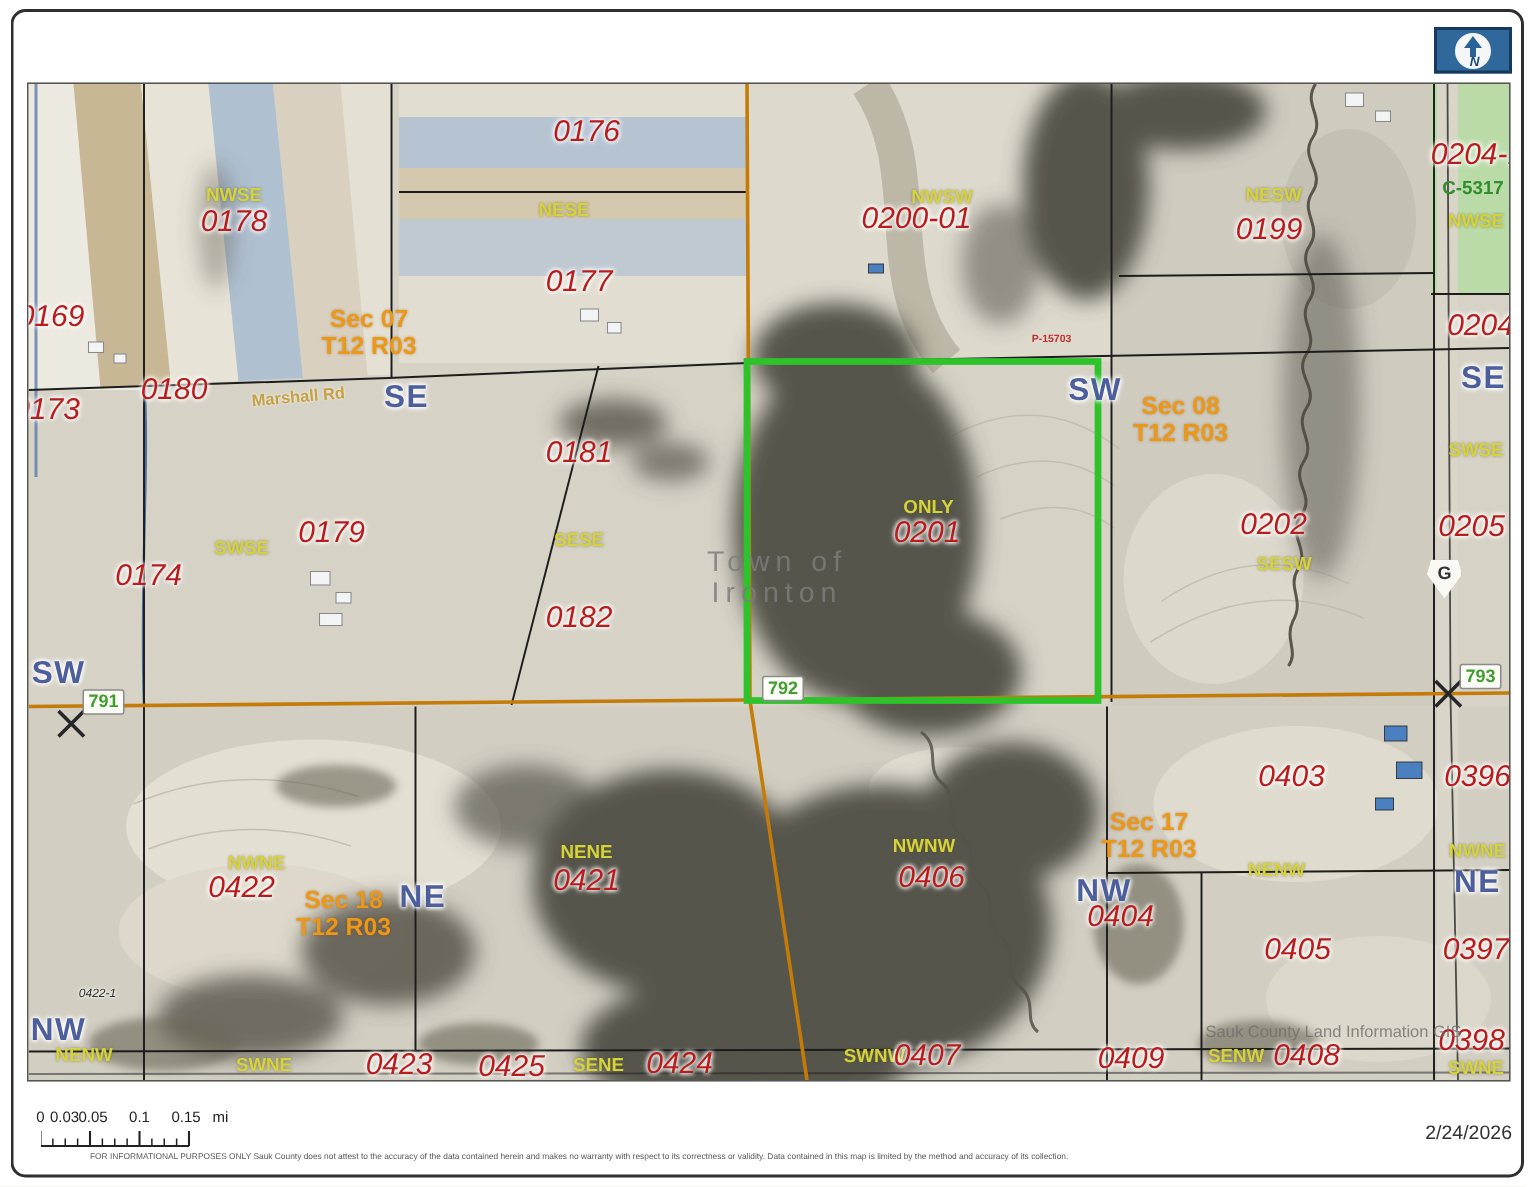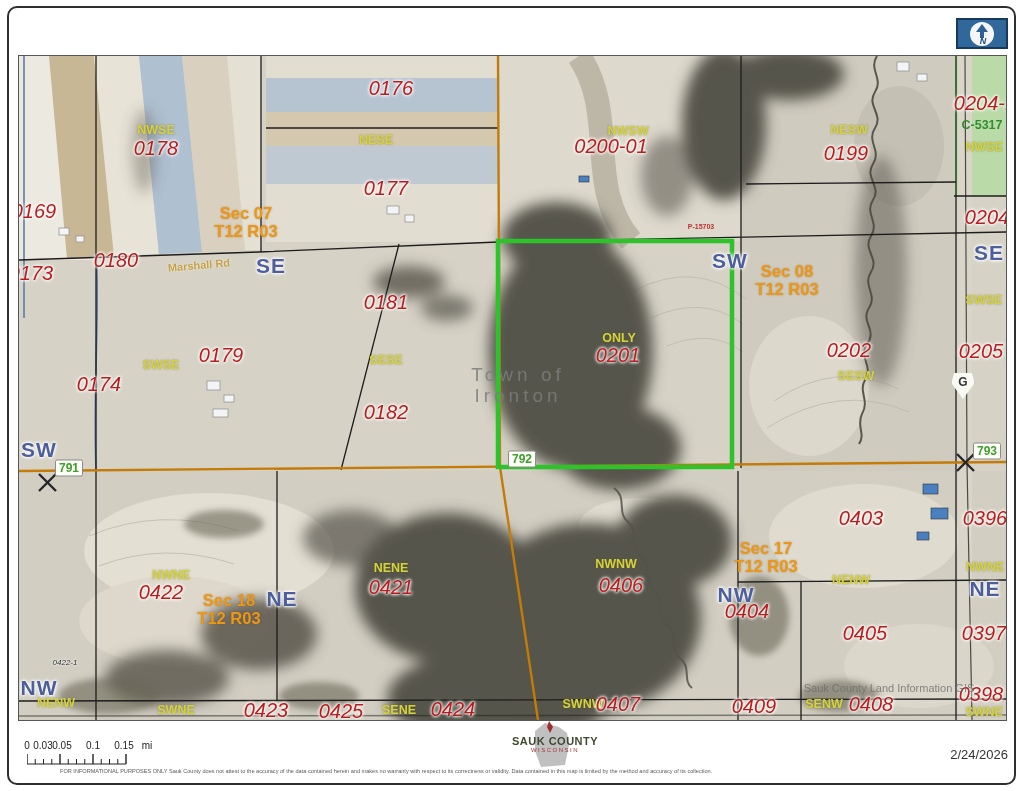--- a/index.html
+++ b/index.html
@@ -581,26 +581,16 @@
 
         <span class="scale-label" style="left: 120px;">mi</span>
       </div>
     <svg class="ruler" width="130" height="14" viewBox="0 0 130 14">
       <path d="M0,12 L99,12" stroke="#222" stroke-width="1.2" fill="none"></path>
       <path d="M0,2 V12 M33,2 V12 M66,2 V12 M99,2 V12" stroke="#222" stroke-width="1.4" fill="none"></path>
       <path d="M8.25,7 V12 M16.5,7 V12 M24.75,7 V12 M41.25,7 V12 M49.5,7 V12 M57.75,7 V12 M74.25,7 V12 M82.5,7 V12 M90.75,7 V12" stroke="#222" stroke-width="1" fill="none"></path>
     </svg>
   </div>
 
-  <div class="logo">
-    <svg class="state" width="44" height="48" viewBox="0 0 44 48">
-      <path d="M6,10 L16,2 L30,6 L38,12 L40,24 L36,44 L12,46 L6,30 Z" fill="#b9b9b9" opacity="0.9"></path>
-      <path d="M20,0 L24,6 L21,12 L18,6 Z" fill="#a22c2c"></path>
-    </svg>
-    <div class="logo-text">
-      <div class="logo-line1">SAUK COUNTY</div>
-      <div class="logo-line2">WISCONSIN</div>
-    </div>
-  </div>
 
   <div class="date">2/24/2026</div>
   <div class="disclaimer">FOR INFORMATIONAL PURPOSES ONLY Sauk County does not attest to the accuracy of the data contained herein and makes no warranty with respect to its correctness or validity. Data contained in this map is limited by the method and accuracy of its collection.</div>
 </div>
 
 </body></html>

